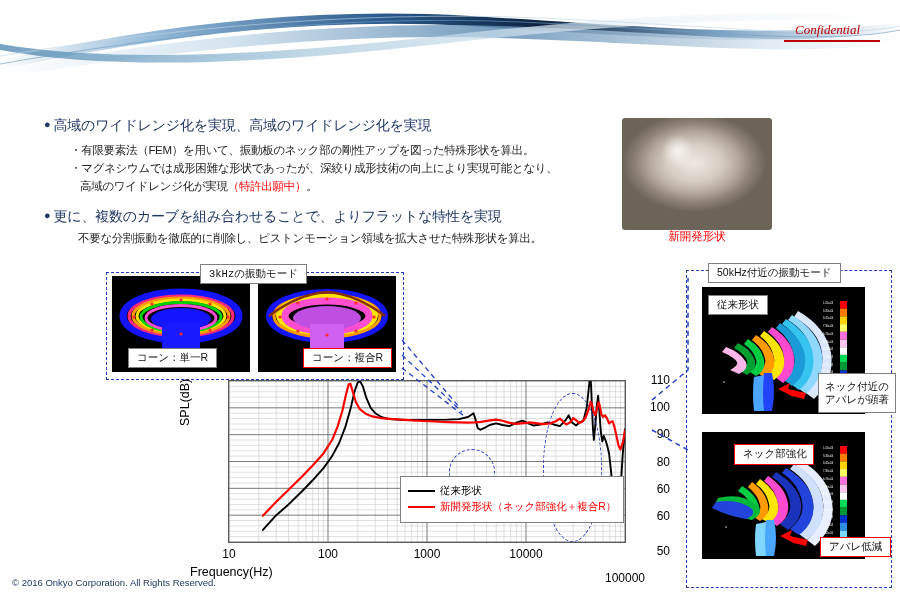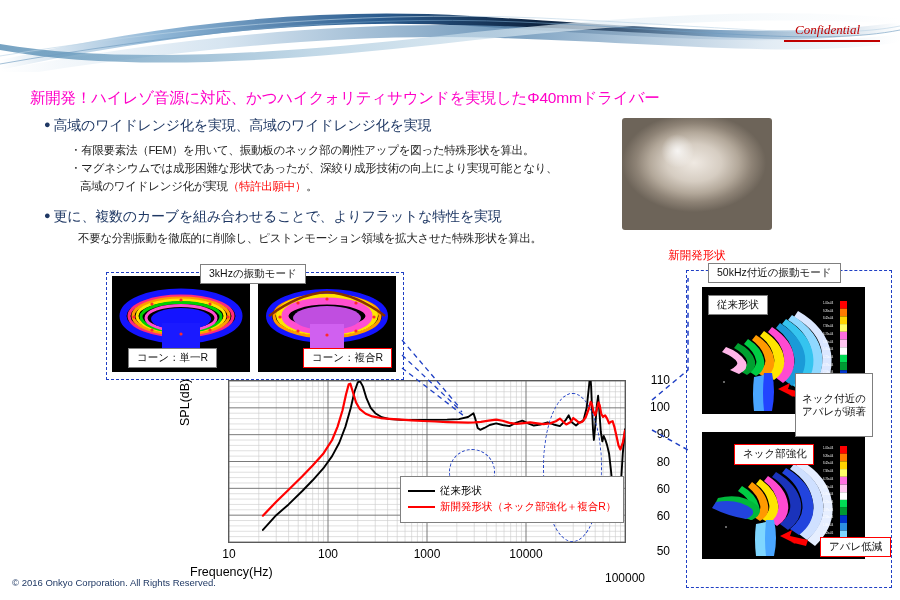--- a/index.html
+++ b/index.html
@@ -37,21 +37,21 @@
   
   .driver-photo{position:absolute;left:622px;top:118px;width:150px;height:112px;border-radius:3px;
     background:
       radial-gradient(ellipse 48% 44% at 48% 40%, #efe9e2 0%, #d6cdc2 38%, #b3a89a 62%, #8e8376 80%, #6d6459 100%),
       radial-gradient(ellipse 70% 64% at 50% 50%, rgba(0,0,0,0) 54%, #171512 58%, #0b0a09 78%, #3a3122 90%, #7a6a35 97%, #2a2520 100%),
       linear-gradient(#141414,#141414);
     overflow:hidden;}
   .driver-photo:after{content:"";position:absolute;left:26%;top:14%;width:22%;height:30%;
     background:radial-gradient(ellipse at 50% 50%, rgba(255,255,255,.78), rgba(255,255,255,0) 70%);
     transform:rotate(-22deg);}
-  .driver-caption{position:absolute;left:622px;top:248px;width:150px;text-align:center;
+  .driver-caption{position:absolute;left:622px;top:229px;width:150px;text-align:center;
     font-size:11.5px;color:#ff0000;}
 
   
   .dash-box{position:absolute;border:1.6px dashed #1f3fc4;}
   .tag{position:absolute;background:#fff;border:1px solid #808080;font-size:10.5px;color:#111;
        padding:2px 8px;white-space:nowrap;box-shadow:0 0 0 0 #fff;z-index:6;}
   .tag-red{border:1.6px solid #ff0000;color:#111;margin-left:26px;}
   .tag-plain{border:1px solid #7f7f7f;}
 
   
@@ -120,41 +120,40 @@
       <path d="M0,50 C120,72 280,62 440,44 C600,26 760,14 900,24 L900,18 C760,6 600,18 440,36 C280,54 120,64 0,44 Z" fill="url(#g3)" opacity=".7"></path>
       <path d="M0,64 C160,36 340,14 520,22 C700,30 820,46 900,30" fill="none" stroke="#6f9cc0" stroke-width=".8" opacity=".8"></path>
       <path d="M0,56 C160,30 350,10 540,18 C720,26 830,40 900,26" fill="none" stroke="#bcd4e6" stroke-width=".7" opacity=".9"></path>
     </svg>
   </div>
 
   <div class="confidential">Confidential</div>
   <div class="conf-underline"></div>
 
 
-  <div class="lead">新開発！ハイレゾ音源に対応、かつハイクォリティサウンドを実現したΦ40mmドライバー</div>
 
   <div class="bullet1">
     <span class="bullet-dot">●</span><span>高域のワイドレンジ化を実現、高域のワイドレンジ化を実現</span>
   </div>
   <div class="sub s1">・有限要素法（FEM）を用いて、振動板のネック部の剛性アップを図った特殊形状を算出。</div>
   <div class="sub s2">・マグネシウムでは成形困難な形状であったが、深絞り成形技術の向上により実現可能となり、</div>
   <div class="sub s3">
     <span>高域のワイドレンジ化が実現</span><span class="red">（特許出願中）</span><span>。</span>
   </div>
 
   <div class="bullet2">
     <span class="bullet-dot">●</span><span>更に、複数のカーブを組み合わせることで、よりフラットな特性を実現</span>
   </div>
   <div class="sub s4">不要な分割振動を徹底的に削除し、ピストンモーション領域を拡大させた特殊形状を算出。</div>
 
   <div class="driver-photo"></div>
   <div class="driver-caption">新開発形状</div>
 
   <div class="dash-box" style="left:106px;top:272px;width:296px;height:106px;"></div>
-  <div class="tag tag-plain" style="left:200px;top:264px;">3kHzの振動モード</div>
+  <div class="tag tag-plain" style="left:200px;top:264px;font-family:Liberation Mono, monospace;">3kHzの振動モード</div>
 
   <div class="fem-wrap">
     <div class="fem-img fem-a">
       <svg width="138" height="96" viewBox="0 0 138 96" xmlns="http://www.w3.org/2000/svg">
         <rect width="138" height="96" fill="#000"></rect>
         <ellipse cx="69" cy="40" rx="58" ry="24" fill="none" stroke="#1414ff" stroke-width="7"></ellipse>
         <ellipse cx="69" cy="40" rx="52" ry="20" fill="none" stroke="#ff2a7a" stroke-width="3"></ellipse>
         <ellipse cx="69" cy="40" rx="48" ry="18" fill="none" stroke="#ff9a00" stroke-width="3"></ellipse>
         <ellipse cx="69" cy="40" rx="44" ry="16" fill="none" stroke="#ffe400" stroke-width="3"></ellipse>
         <ellipse cx="69" cy="41" rx="40" ry="14.5" fill="none" stroke="#00d000" stroke-width="3"></ellipse>
@@ -367,21 +366,21 @@
           <text x="-17" y="64.6">3.37e-04</text>
             <text x="-17" y="72.3">2.53e-04</text>
           <text x="-17" y="80">1.68e-04</text>
             <text x="-17" y="87.7">8.42e-05</text>
         </g>
       </g>
       <text x="120" y="124" fill="#7a7a7a" font-size="2.8" font-family="Liberation Sans, sans-serif">Max 1.01e-03  Min 0.00</text>
     </svg>
   </div>
   <div class="tag tag-plain" style="left:708px;top:295px;">従来形状</div>
-  <div class="tag tag-plain" style="left:795px;top:373px;padding:18px 6px;line-height:13px;text-align:center;">
+  <div class="tag tag-plain" style="left:818px;top:373px;padding:6px 6px;line-height:13px;text-align:center;">
     <div>ネック付近の</div>
     <div>アバレが顕著</div>
   </div>
 
   <div class="rp-img" style="left:702px;top:432px;width:163px;height:127px;">
     <svg width="163" height="127" viewBox="0 0 163 127" xmlns="http://www.w3.org/2000/svg">
       <rect width="163" height="127" fill="#000"></rect>
       <path d="M98,28 Q126,44 130,70 Q134,94 113,114 L105,108 Q124,90 121,70 Q118,48 94,34 Z" fill="#e6eeff"></path>
       <path d="M92,32 Q118,47 121,70 Q124,92 105,108 L97,102 Q114,88 111,70 Q108,50 88,37 Z" fill="#cfe0ff"></path>
       <path d="M84,36 Q108,50 111,70 Q114,90 97,103 L88,97 Q103,85 100,70 Q97,52 80,41 Z" fill="#2244dd"></path>

